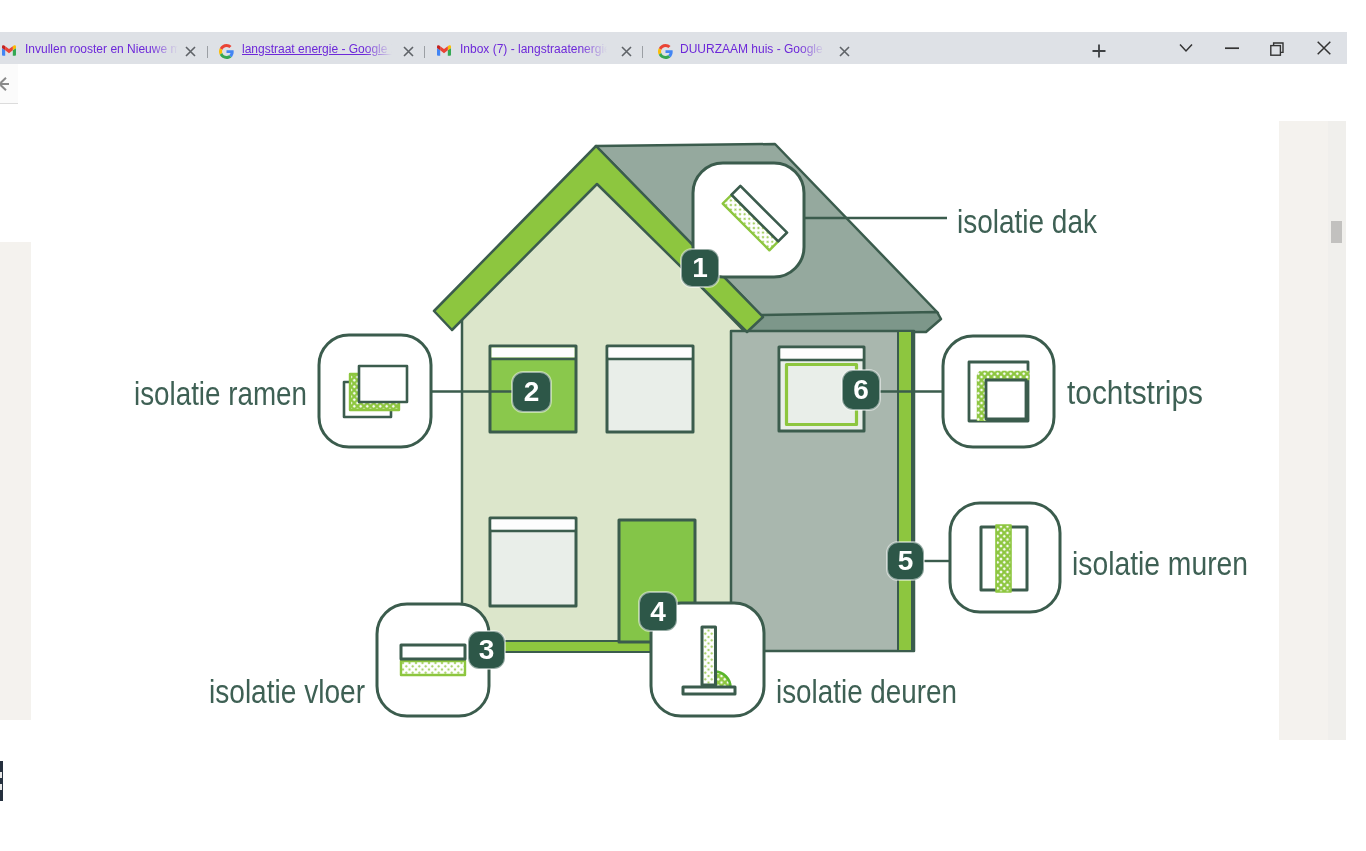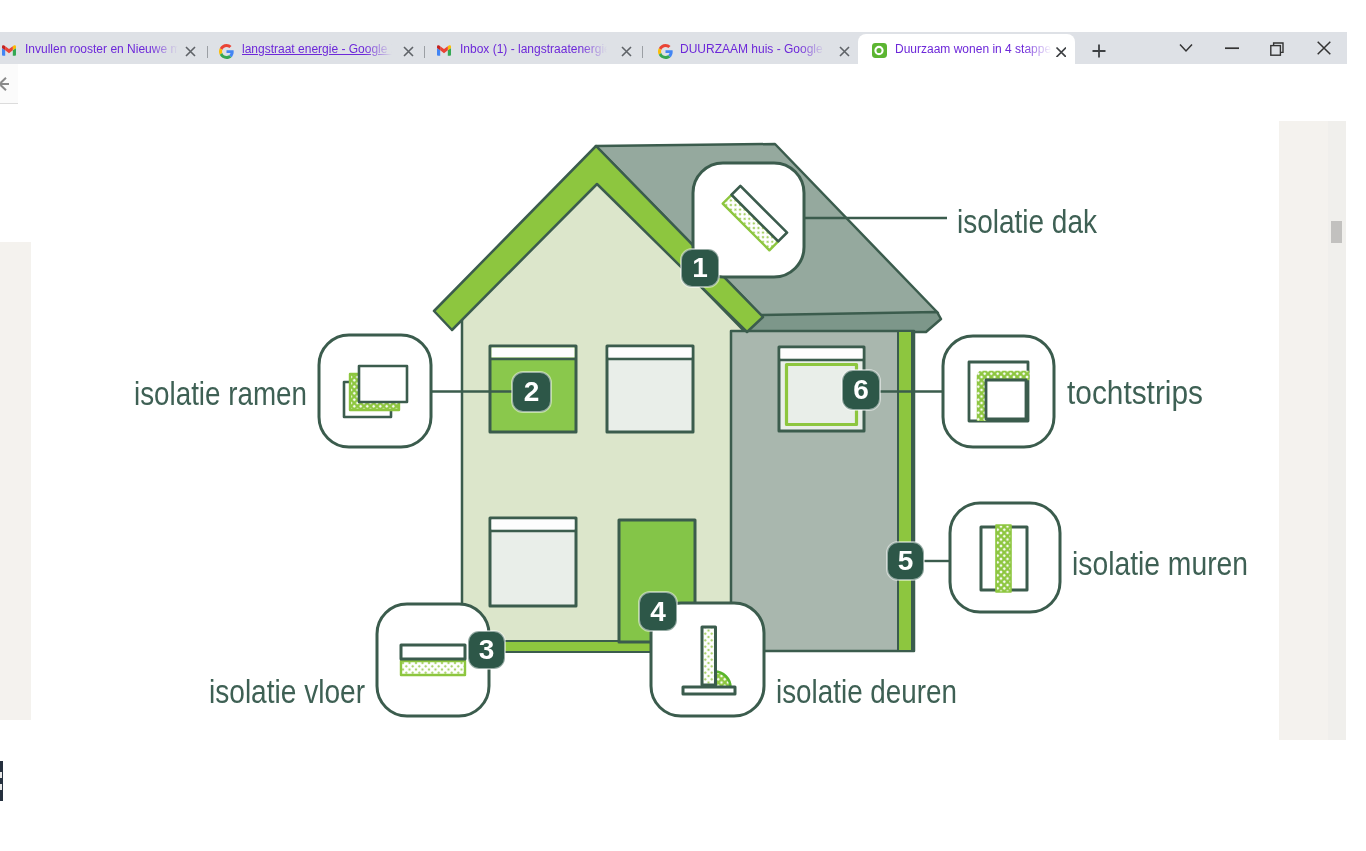--- a/index.html
+++ b/index.html
@@ -43,46 +43,36 @@
       <path d="M1,1 L10,10 M10,1 L1,10" stroke="#5f6368" stroke-width="1.6"></path>
     </svg>
 
     <svg class="abs" style="left:437px;top:13px" width="14" height="11" viewBox="0 0 49.4 37.25">
       <path fill="#4285F4" d="M3.37,37.25h7.87V18.13L0,9.69V33.88A3.37,3.37,0,0,0,3.37,37.25Z"></path>
       <path fill="#34A853" d="M38.16,37.25H46a3.37,3.37,0,0,0,3.37-3.37V9.69L38.16,18.13Z"></path>
       <path fill="#FBBC04" d="M38.16,3.37V18.13L49.4,9.69V5.06A5.06,5.06,0,0,0,41.3,1Z"></path>
       <path fill="#EA4335" d="M11.24,18.13V3.37L24.7,13.49,38.16,3.37V18.13L24.7,28.25Z"></path>
       <path fill="#C5221F" d="M0,5.06V9.69l11.24,8.44V3.37L8.1,1A5.06,5.06,0,0,0,0,5.06Z"></path>
     </svg>
-    <div class="tabtxt" style="left:460px;width:150px;">Inbox (1) - langstraatenergie</div>
+    <div class="tabtxt" style="left:460px;width:150px;">Inbox (7) - langstraatenergie</div>
     <svg class="tx" style="left:621px">
       <path d="M1,1 L10,10 M10,1 L1,10" stroke="#5f6368" stroke-width="1.6"></path>
     </svg>
 
     <svg class="abs" style="left:658px;top:12px" width="15" height="15" viewBox="0 0 48 48">
       <path fill="#EA4335" d="M24 9.5c3.54 0 6.71 1.22 9.21 3.6l6.85-6.85C35.9 2.38 30.47 0 24 0 14.62 0 6.51 5.38 2.56 13.22l7.98 6.19C12.43 13.72 17.74 9.5 24 9.5z"></path>
       <path fill="#4285F4" d="M46.98 24.55c0-1.57-.15-3.09-.38-4.55H24v9.02h12.94c-.58 2.96-2.26 5.48-4.78 7.18l7.73 6c4.51-4.18 7.09-10.36 7.09-17.65z"></path>
       <path fill="#FBBC05" d="M10.53 28.59c-.48-1.45-.76-2.99-.76-4.59s.27-3.14.76-4.59l-7.98-6.19C.92 16.46 0 20.12 0 24c0 3.88.92 7.54 2.56 10.78l7.97-6.19z"></path>
       <path fill="#34A853" d="M24 48c6.48 0 11.93-2.13 15.89-5.81l-7.73-6c-2.15 1.45-4.92 2.3-8.16 2.3-6.26 0-11.57-4.22-13.47-9.91l-7.98 6.19C6.51 42.62 14.62 48 24 48z"></path>
     </svg>
     <div class="tabtxt" style="left:680px;width:148px;">DUURZAAM huis - Google Z</div>
     <svg class="tx" style="left:839px">
       <path d="M1,1 L10,10 M10,1 L1,10" stroke="#5f6368" stroke-width="1.6"></path>
     </svg>
 
-    <div id="activetab">
-      <svg class="abs" style="left:14px;top:9px" width="15" height="15" viewBox="0 0 15 15">
-        <rect x="0" y="0" width="15" height="15" rx="3.4" fill="#5cb531"></rect>
-        <circle cx="7" cy="7.5" r="3.6" fill="none" stroke="#fff" stroke-width="2.1"></circle>
-      </svg>
-      <div class="tabtxt" style="left:37px;top:7.5px;width:160px;">Duurzaam wonen in 4 stappe</div>
-      <svg class="tx" style="left:197px;top:12px" width="13" height="13">
-        <path d="M1.5,1.5 L11,11 M11,1.5 L1.5,11" stroke="#3d4043" stroke-width="1.7"></path>
-      </svg>
-    </div>
 
     <svg class="abs" style="left:1092px;top:12px" width="14" height="14">
       <path d="M7,0.5 V13.5 M0.5,7 H13.5" stroke="#3d4043" stroke-width="1.8"></path>
     </svg>
 
     <svg class="abs" style="left:1179px;top:11px" width="14" height="10">
       <path d="M1,1.5 L7,8 L13,1.5" stroke="#333" stroke-width="1.5" fill="none"></path>
     </svg>
 
     <svg class="abs" style="left:1225px;top:15px" width="14" height="3">

